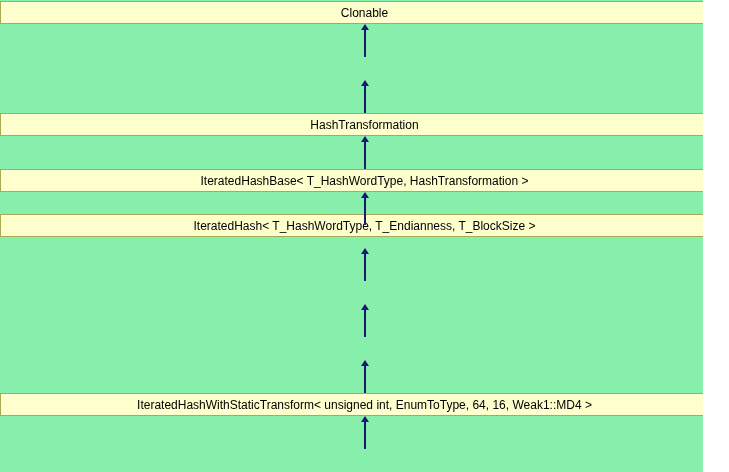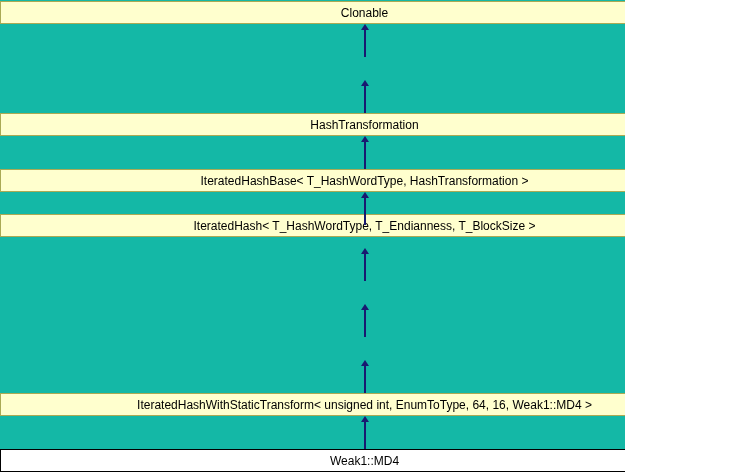--- a/index.html
+++ b/index.html
@@ -5,22 +5,22 @@
   :root{
     --node-fill:#FFFFCE;
     --node-border:#AAAA55;
     --current-fill:#FFFFFF;
     --current-border:#000000;
     --arrow:#191970;
   }
   html,body{margin:0;padding:0;background:#FFFFFF;}
   #diagram{
     position:relative;
-    width:625px;height:472px;
-    background:#14b8a6;
+    width:703px;height:472px;
+    background:#86efac;
     overflow:hidden;
     font-family:"Liberation Sans", sans-serif;
   }
   .node{
     position:absolute;left:0;width:729px;height:23px;
     box-sizing:border-box;
     border:1px solid var(--node-border);
     background:var(--node-fill);
     display:flex;align-items:center;justify-content:center;
     font-size:12px;line-height:1;color:#000000;
@@ -46,21 +46,20 @@
 </head>
 <body>
 
 <div id="diagram">
 
   <div class="node" style="top:1px">Clonable</div>
   <div class="node" style="top:113px">HashTransformation</div>
   <div class="node" style="top:169px">IteratedHashBase&lt; T_HashWordType, HashTransformation &gt;</div>
   <div class="node" style="top:214px">IteratedHash&lt; T_HashWordType, T_Endianness, T_BlockSize &gt;</div>
   <div class="node" style="top:393px">IteratedHashWithStaticTransform&lt; unsigned int, EnumToType, 64, 16, Weak1::MD4 &gt;</div>
-  <div class="node current" style="top:449px;height:23px">Weak1::MD4</div>
 
   <div class="arrow" style="top:24px;height:33px">
     <div class="arrow-head"></div>
     <div class="arrow-stem"></div>
   </div>
   <div class="arrow" style="top:80px;height:33px">
     <div class="arrow-head"></div>
     <div class="arrow-stem"></div>
   </div>
   <div class="arrow" style="top:136px;height:33px">

